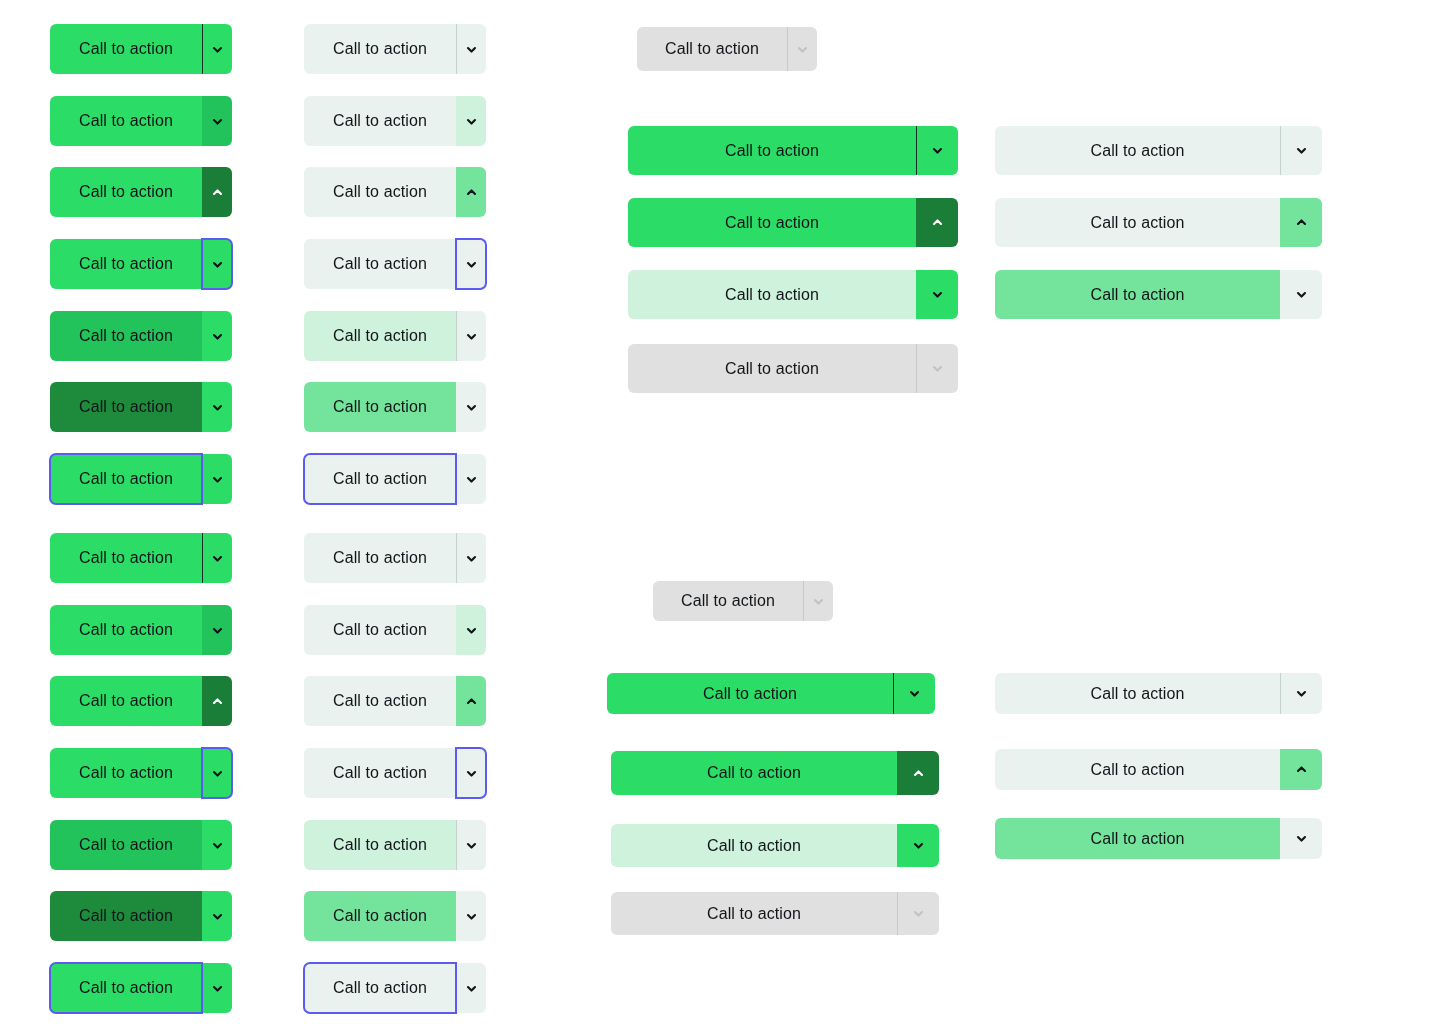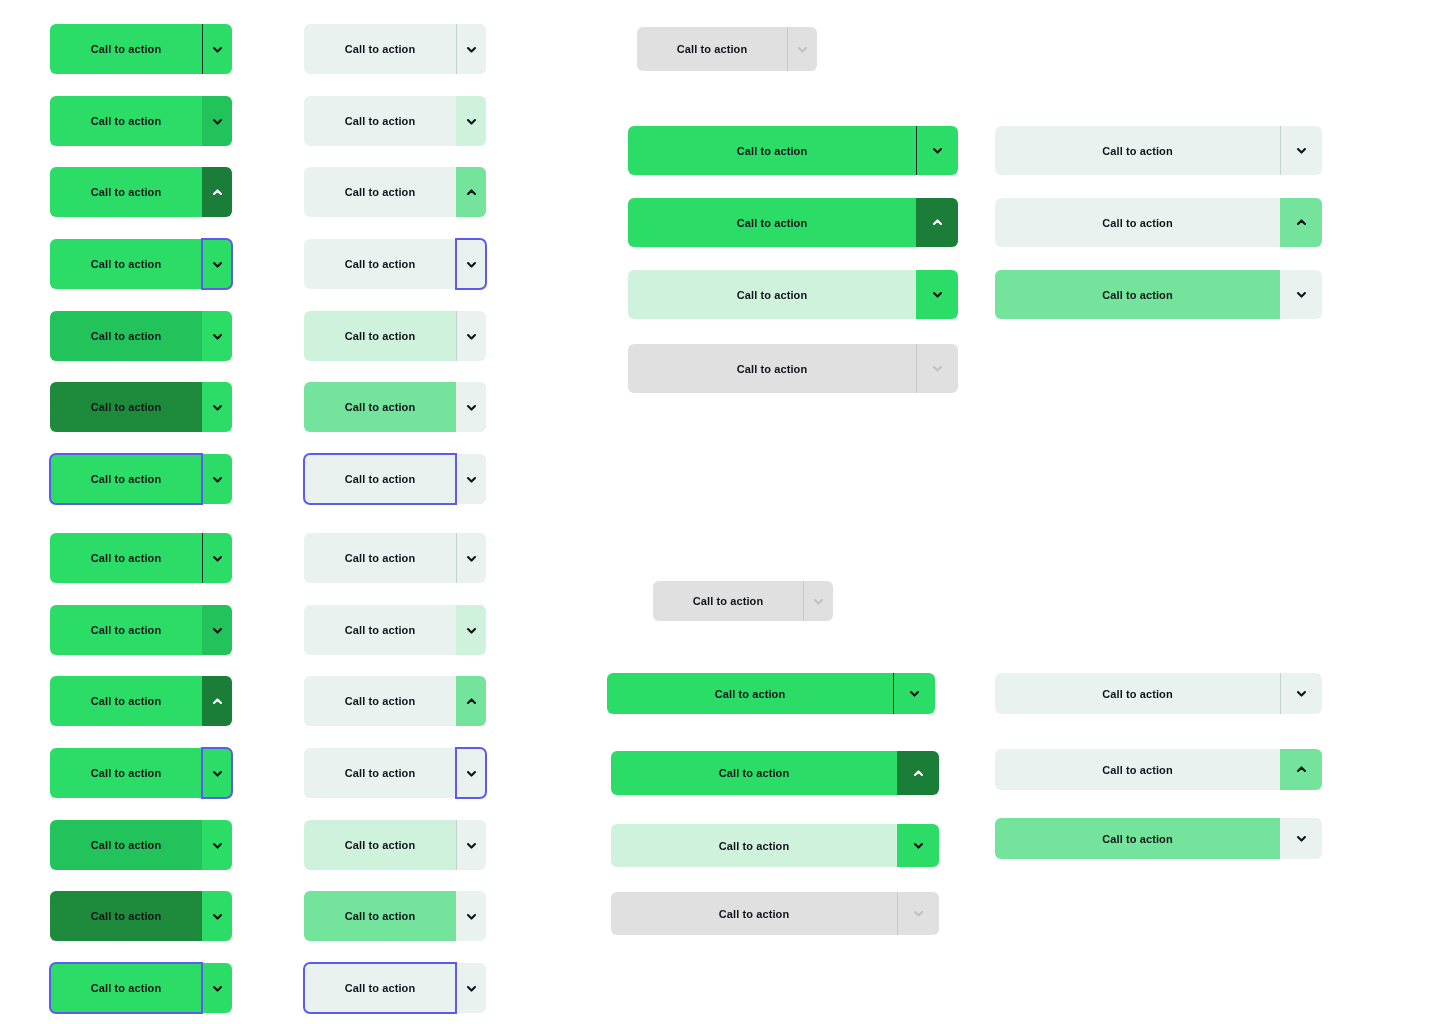--- a/index.html
+++ b/index.html
@@ -17,22 +17,22 @@
     position:absolute;
     display:flex;
     align-items:stretch;
     border-radius:6px;
     overflow:visible;
     box-sizing:border-box;
   }
   .sb .main{
     flex:1 1 auto;
     display:flex;align-items:center;justify-content:center;
-    font-size:11px;
-    font-weight:700;
+    font-size:16px;
+    font-weight:400;
     letter-spacing:.1px;
     color:#111418;
     border-radius:6px 0 0 6px;
     box-sizing:border-box;
     white-space:nowrap;
     position:relative;
   }
   .sb .toggle{
     flex:0 0 auto;
     width:30px;

